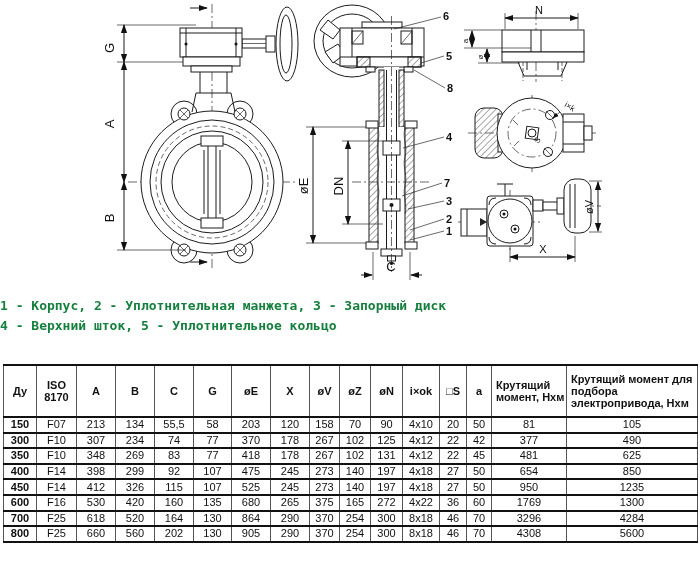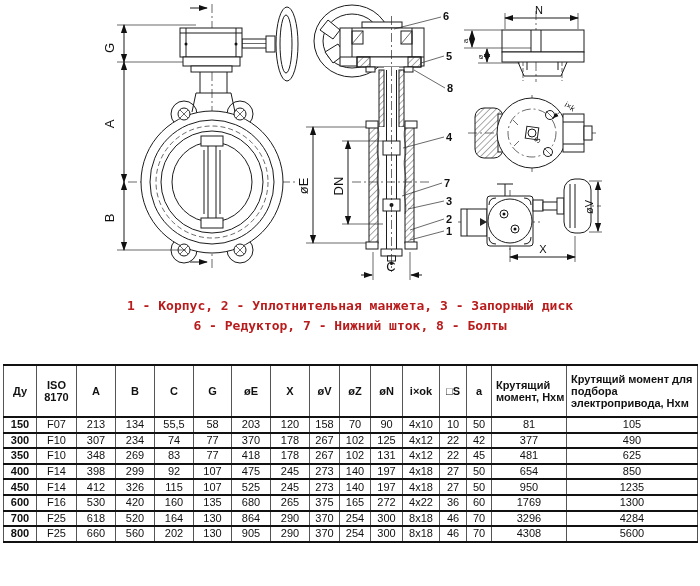--- a/index.html
+++ b/index.html
@@ -8,22 +8,22 @@
   #drawing{display:block;}
   .s{stroke:#1c1c1c;fill:none;stroke-width:1;}
   .sf{stroke:#1c1c1c;fill:#fff;stroke-width:1;}
   .thin{stroke:#2a2a2a;fill:none;stroke-width:.7;}
   .cl{stroke:#2a2a2a;fill:none;stroke-width:.7;stroke-dasharray:9 3 2 3;}
   .lbl{font:13px "Liberation Sans",sans-serif;fill:#111;}
   .lb2{font:11px "Liberation Sans",sans-serif;fill:#111;}
   .tny{font:8px "Liberation Sans",sans-serif;fill:#111;}
   .co{font:600 11px "Liberation Sans",sans-serif;fill:#111;}
   
-  #legend{height:66px;padding-top:4px;text-align:center;
-    font:bold 13px "DejaVu Sans Mono","Liberation Mono",monospace;color:#b91c1c;line-height:20px;}
+  #legend{height:66px;padding-top:4px;
+    font:bold 13px "DejaVu Sans Mono","Liberation Mono",monospace;color:#15803d;line-height:20px;}
   
   table{border-collapse:collapse;table-layout:fixed;width:694px;margin:2px 3px 0 3px;}
   th,td{border-left:1px solid #555;border-right:1px solid #555;
     border-top:2px solid #111;border-bottom:2px solid #111;
     font:11px "Liberation Sans",sans-serif;color:#111;text-align:center;
     padding:0 1px;overflow:hidden;}
   th{font-weight:bold;height:50px;vertical-align:middle;line-height:12px;}
   td{height:13.6px;line-height:13px;}
   td.dn{font-weight:bold;}
   th.left{text-align:left;padding-left:4px;margin-top:46px;}
@@ -289,21 +289,21 @@
     <text class="lb2" transform="translate(593,207) rotate(-90)" text-anchor="middle">øV</text>
     <line class="thin" x1="510" y1="248" x2="510" y2="262"></line>
     <line class="thin" x1="575" y1="236" x2="575" y2="262"></line>
     <line class="s" x1="510" y1="257" x2="575" y2="257" marker-start="url(#ar)" marker-end="url(#ar)"></line>
     <text class="lb2" x="543" y="253" text-anchor="middle">X</text>
   </g>
 </svg>
 
 <div id="legend">
   <div>1 - Корпус, 2 - Уплотнительная манжета, 3 - Запорный диск</div>
-  <div>6 - Редуктор, 7 - Нижний шток, 8 - Болты</div>
+  <div>4 - Верхний шток, 5 - Уплотнительное кольцо</div>
 </div>
 
 <table>
   <colgroup>
     <col style="width:33px">
         <col style="width:40px">
         <col style="width:39px">
         <col style="width:39px">
     <col style="width:39px">
         <col style="width:38px">
@@ -345,21 +345,21 @@
           <td>213</td>
           <td>134</td>
           <td>55,5</td>
           <td>58</td>
           <td>203</td>
           <td>120</td>
           <td>158</td>
           <td>70</td>
           <td>90</td>
           <td>4x10</td>
-          <td>10</td>
+          <td>20</td>
           <td>50</td>
           <td>81</td>
           <td>105</td>
         </tr>
         <tr>
           <td class="dn">300</td>
           <td>F10</td>
           <td>307</td>
           <td>234</td>
           <td>74</td>

